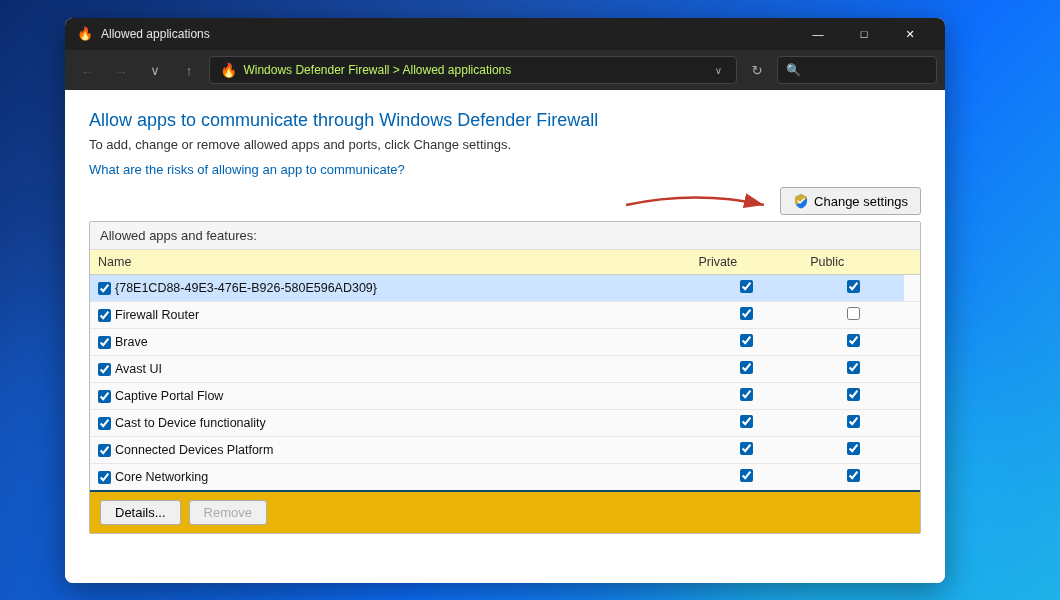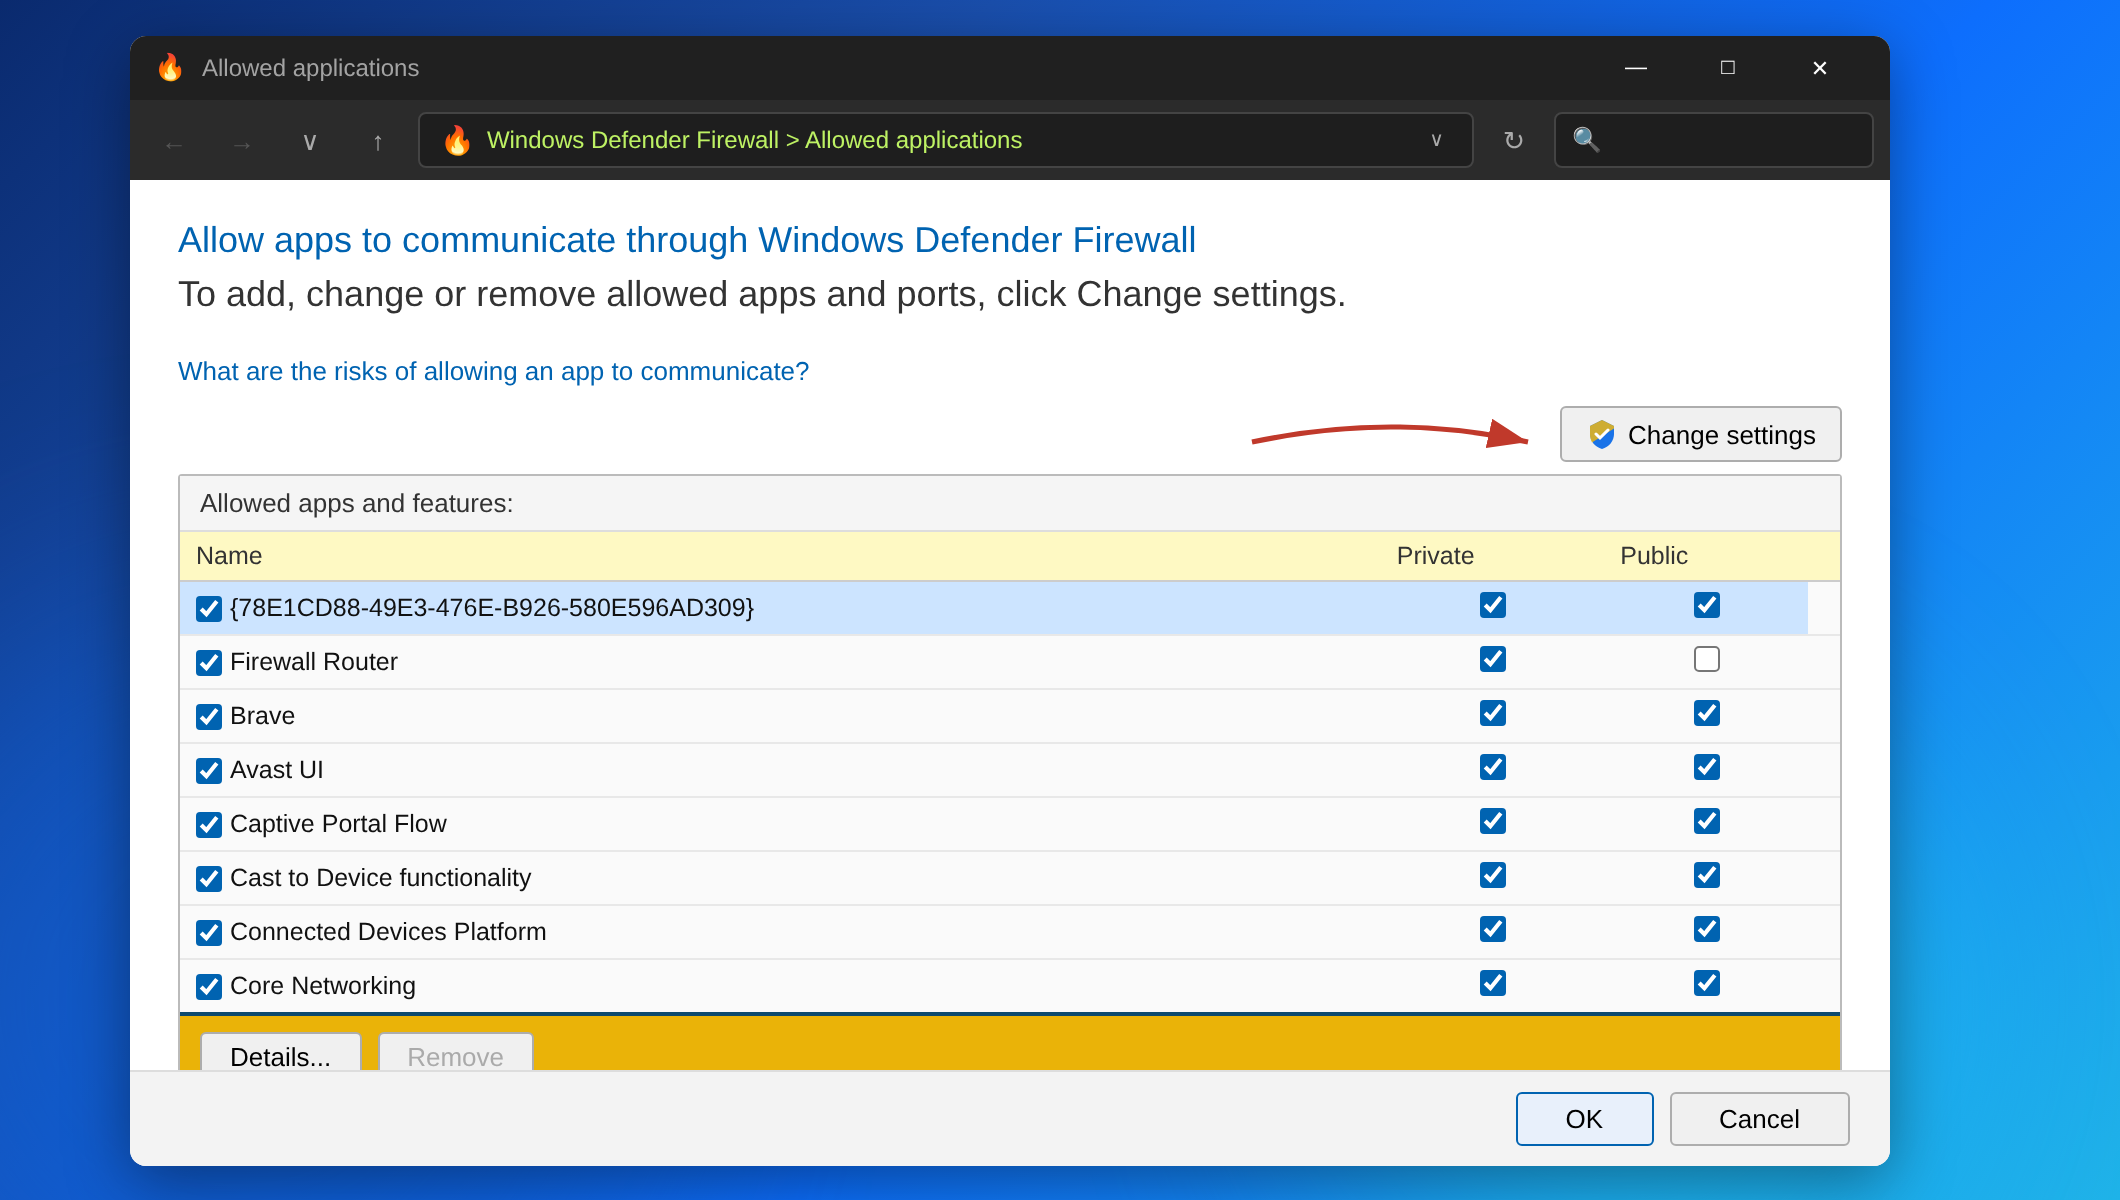--- a/index.html
+++ b/index.html
@@ -56,21 +56,21 @@
       flex-shrink: 0;
       user-select: none;
     }
     .title-bar-icon {
       width: 16px;
       height: 16px;
       margin-right: 8px;
       flex-shrink: 0;
     }
     .title-bar-text {
-      color: #a3a3a3;
+      color: #e5e5e5;
       font-size: 12px;
       flex: 1;
     }
     .title-bar-controls {
       display: flex;
       gap: 0;
     }
     .title-bar-btn {
       width: 46px;
       height: 32px;
@@ -170,22 +170,22 @@
 
     .page-title {
       color: #0063b1;
       font-size: 18px;
       font-weight: 400;
       margin-bottom: 6px;
     }
 
     .subtitle {
       color: #333;
-      font-size: 18px;
-      margin-bottom: 20px;
+      font-size: 13px;
+      margin-bottom: 10px;
     }
 
     .link {
       color: #0063b1;
       text-decoration: none;
       font-size: 13px;
       cursor: pointer;
     }
 
     
@@ -519,18 +519,14 @@
         <button class="panel-btn disabled">Remove</button>
       </div>
     </div>
 
     <div class="allow-another-row">
       
     </div>
 
   </div>
 
-  <div class="footer">
-    <button class="footer-btn primary">OK</button>
-    <button class="footer-btn">Cancel</button>
-  </div>
 
 </div>
 
 </body></html>

